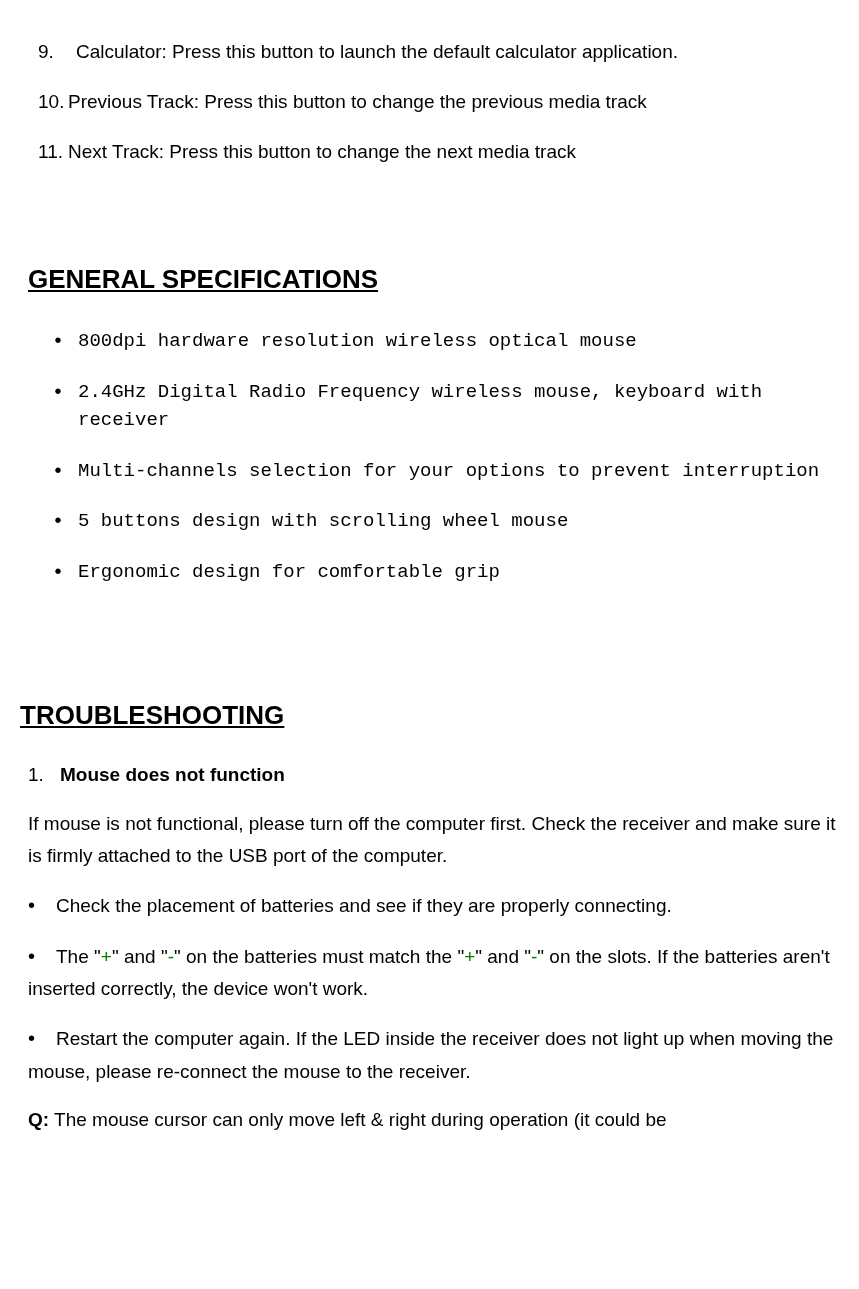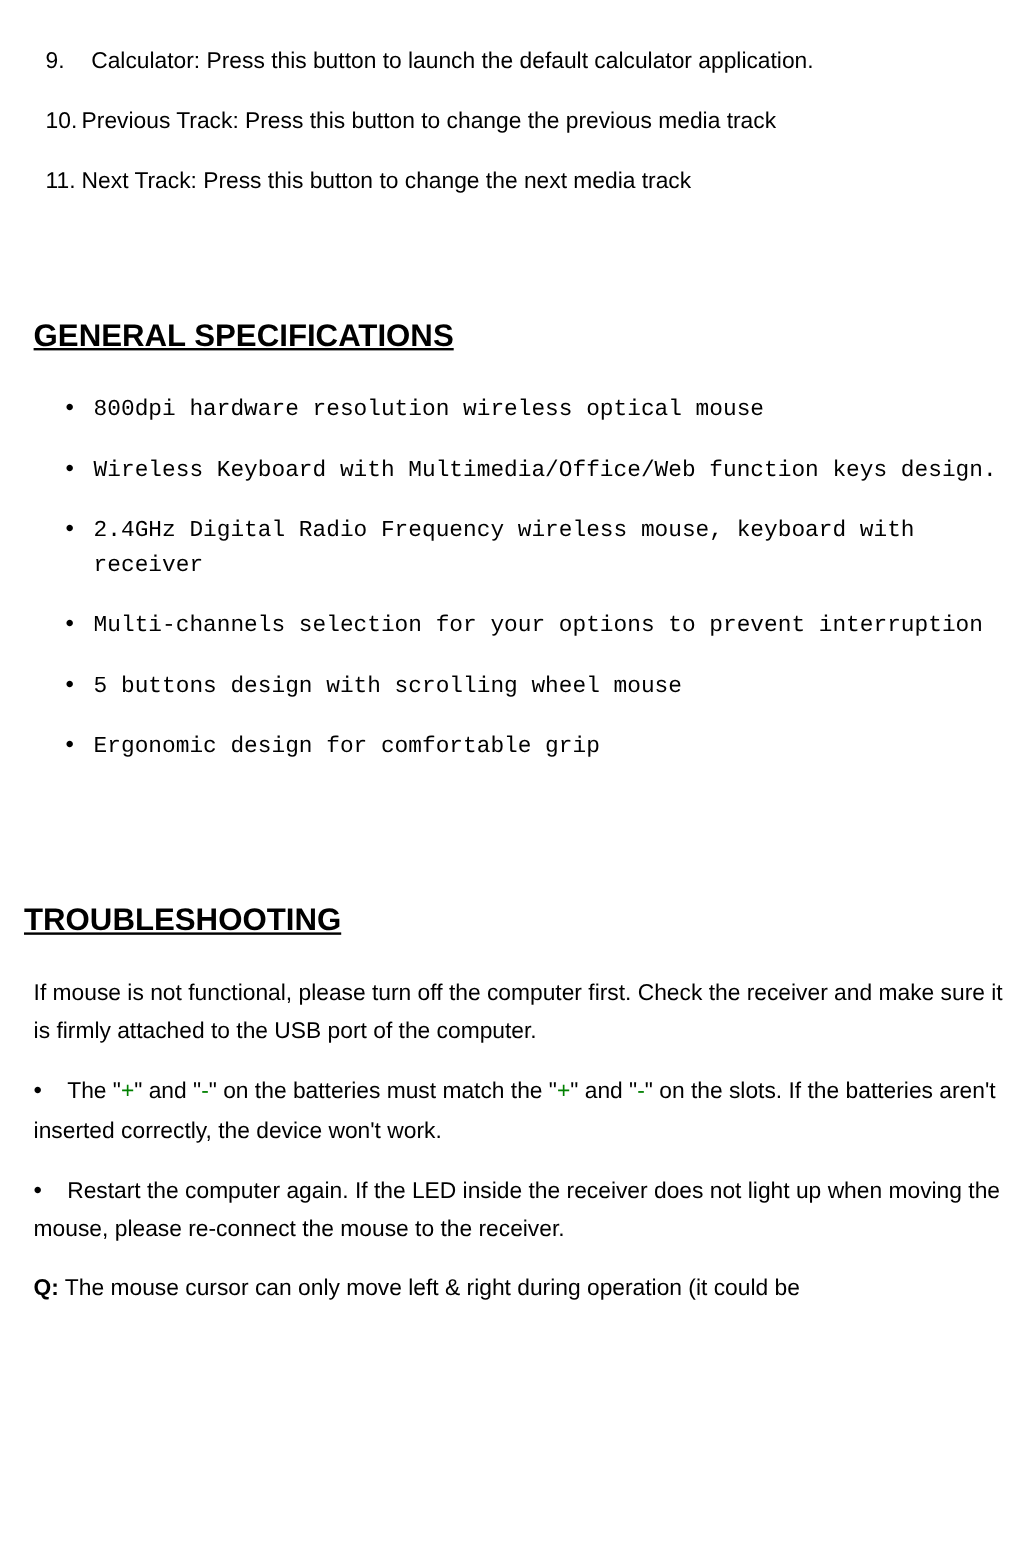--- a/index.html
+++ b/index.html
@@ -112,33 +112,38 @@
   </li>
   <li>
     <span class="num" style="width:30px;margin-left:-10px;">11.</span><span>Next Track: Press this button to change the next media track</span>
   </li>
 </ul>
 
 <h2>GENERAL SPECIFICATIONS</h2>
 
 <ul class="bullet-list">
   <li>800dpi hardware resolution wireless optical mouse</li>
-  <li>Wireless Keyboard with Multimedia/Office/Web function keys design.</li>
   <li>2.4GHz Digital Radio Frequency wireless mouse, keyboard with receiver</li>
   <li>Multi-channels selection for your options to prevent interruption</li>
   <li>5 buttons design with scrolling wheel mouse</li>
   <li>Ergonomic design for comfortable grip</li>
 </ul>
 
 <div class="troubleshoot-section">
   <h2 class="ts-heading">TROUBLESHOOTING</h2>
 
+  <div class="ts-item">
+    <span class="num">1.</span><span class="bold">Mouse does not function</span>
+  </div>
 
   <div class="ts-para">If mouse is not functional, please turn off the computer first.   Check the receiver and make sure it is firmly attached to the USB port of the computer.</div>
 
+  <div class="ts-bullet">
+    <span class="bullet">•</span><span>Check the placement of batteries and see if they are properly connecting.</span>
+  </div>
 
   <div class="ts-bullet">
     <span class="bullet">•</span><span><span>The "</span><span class="green">+</span><span>" and "</span><span class="green">-</span><span>" on the batteries must match the "</span><span class="green">+</span><span>" and "</span><span class="green">-</span><span>" on the slots. If the batteries aren't inserted correctly, the device won't work.</span></span>
   </div>
 
   <div class="ts-bullet">
     <span class="bullet">•</span><span>Restart the computer again. If the LED inside the receiver does not light up when moving the mouse, please re-connect the mouse to the receiver.</span>
   </div>
 
   <div class="ts-para">

